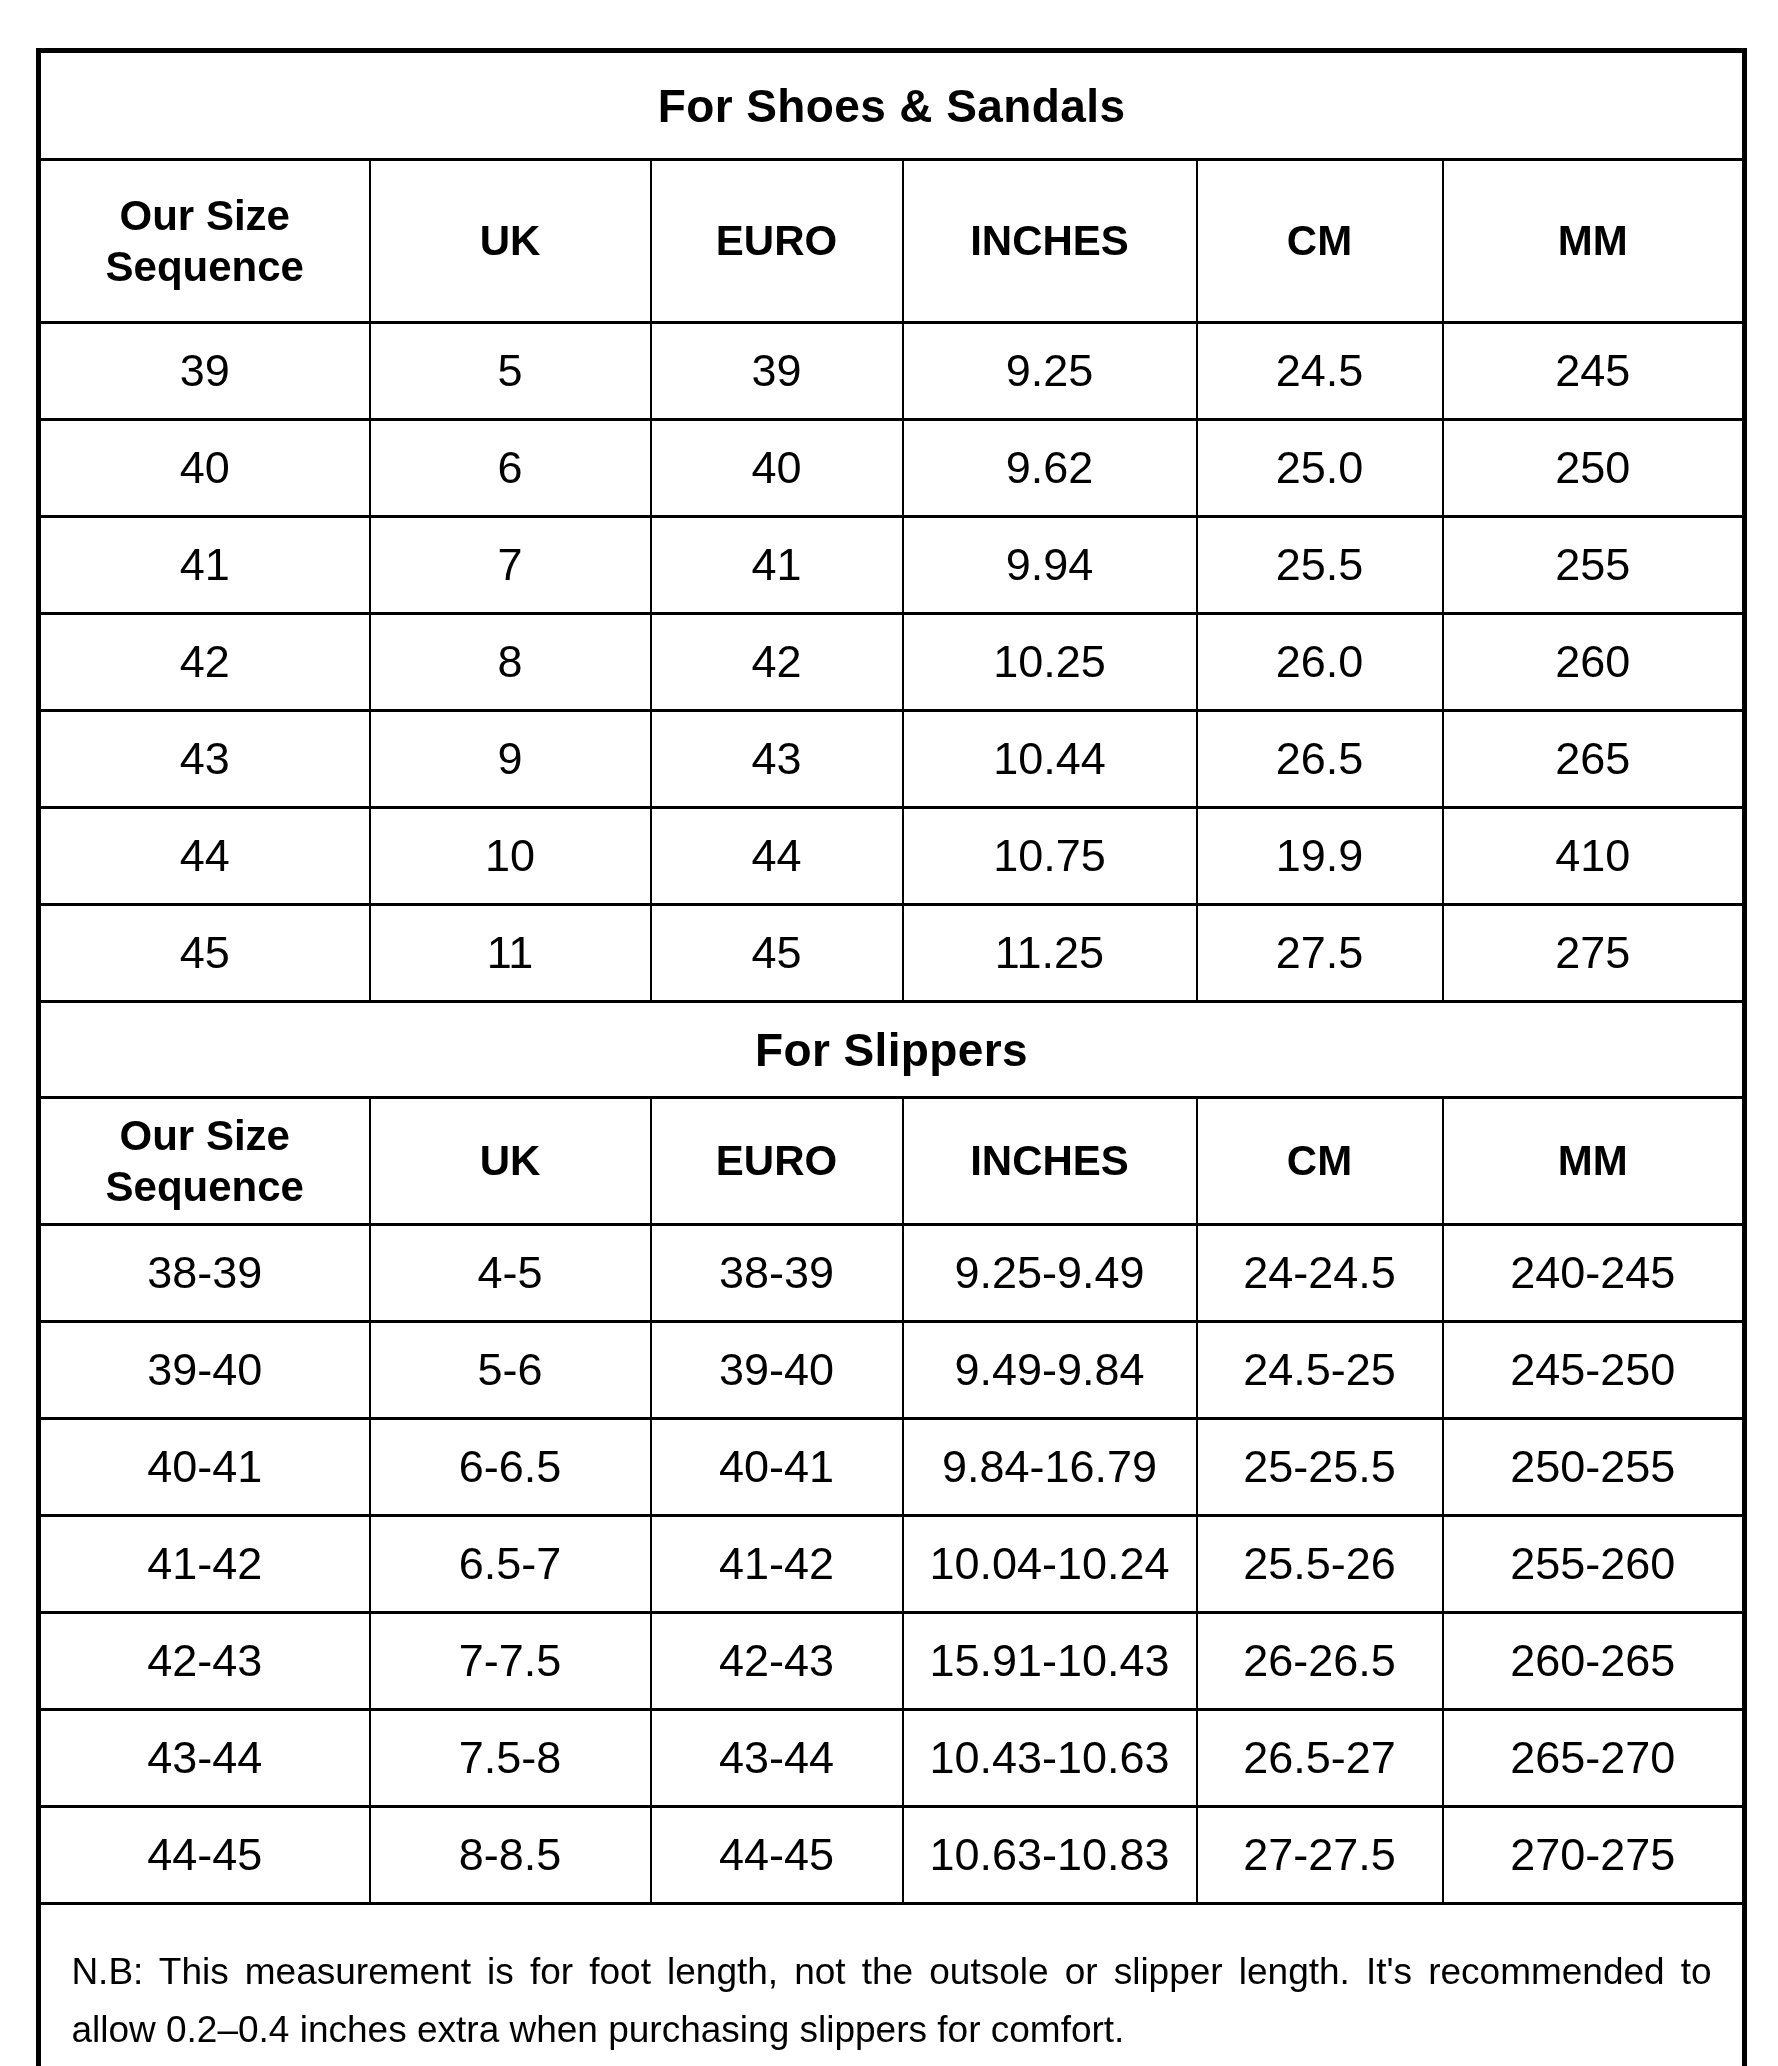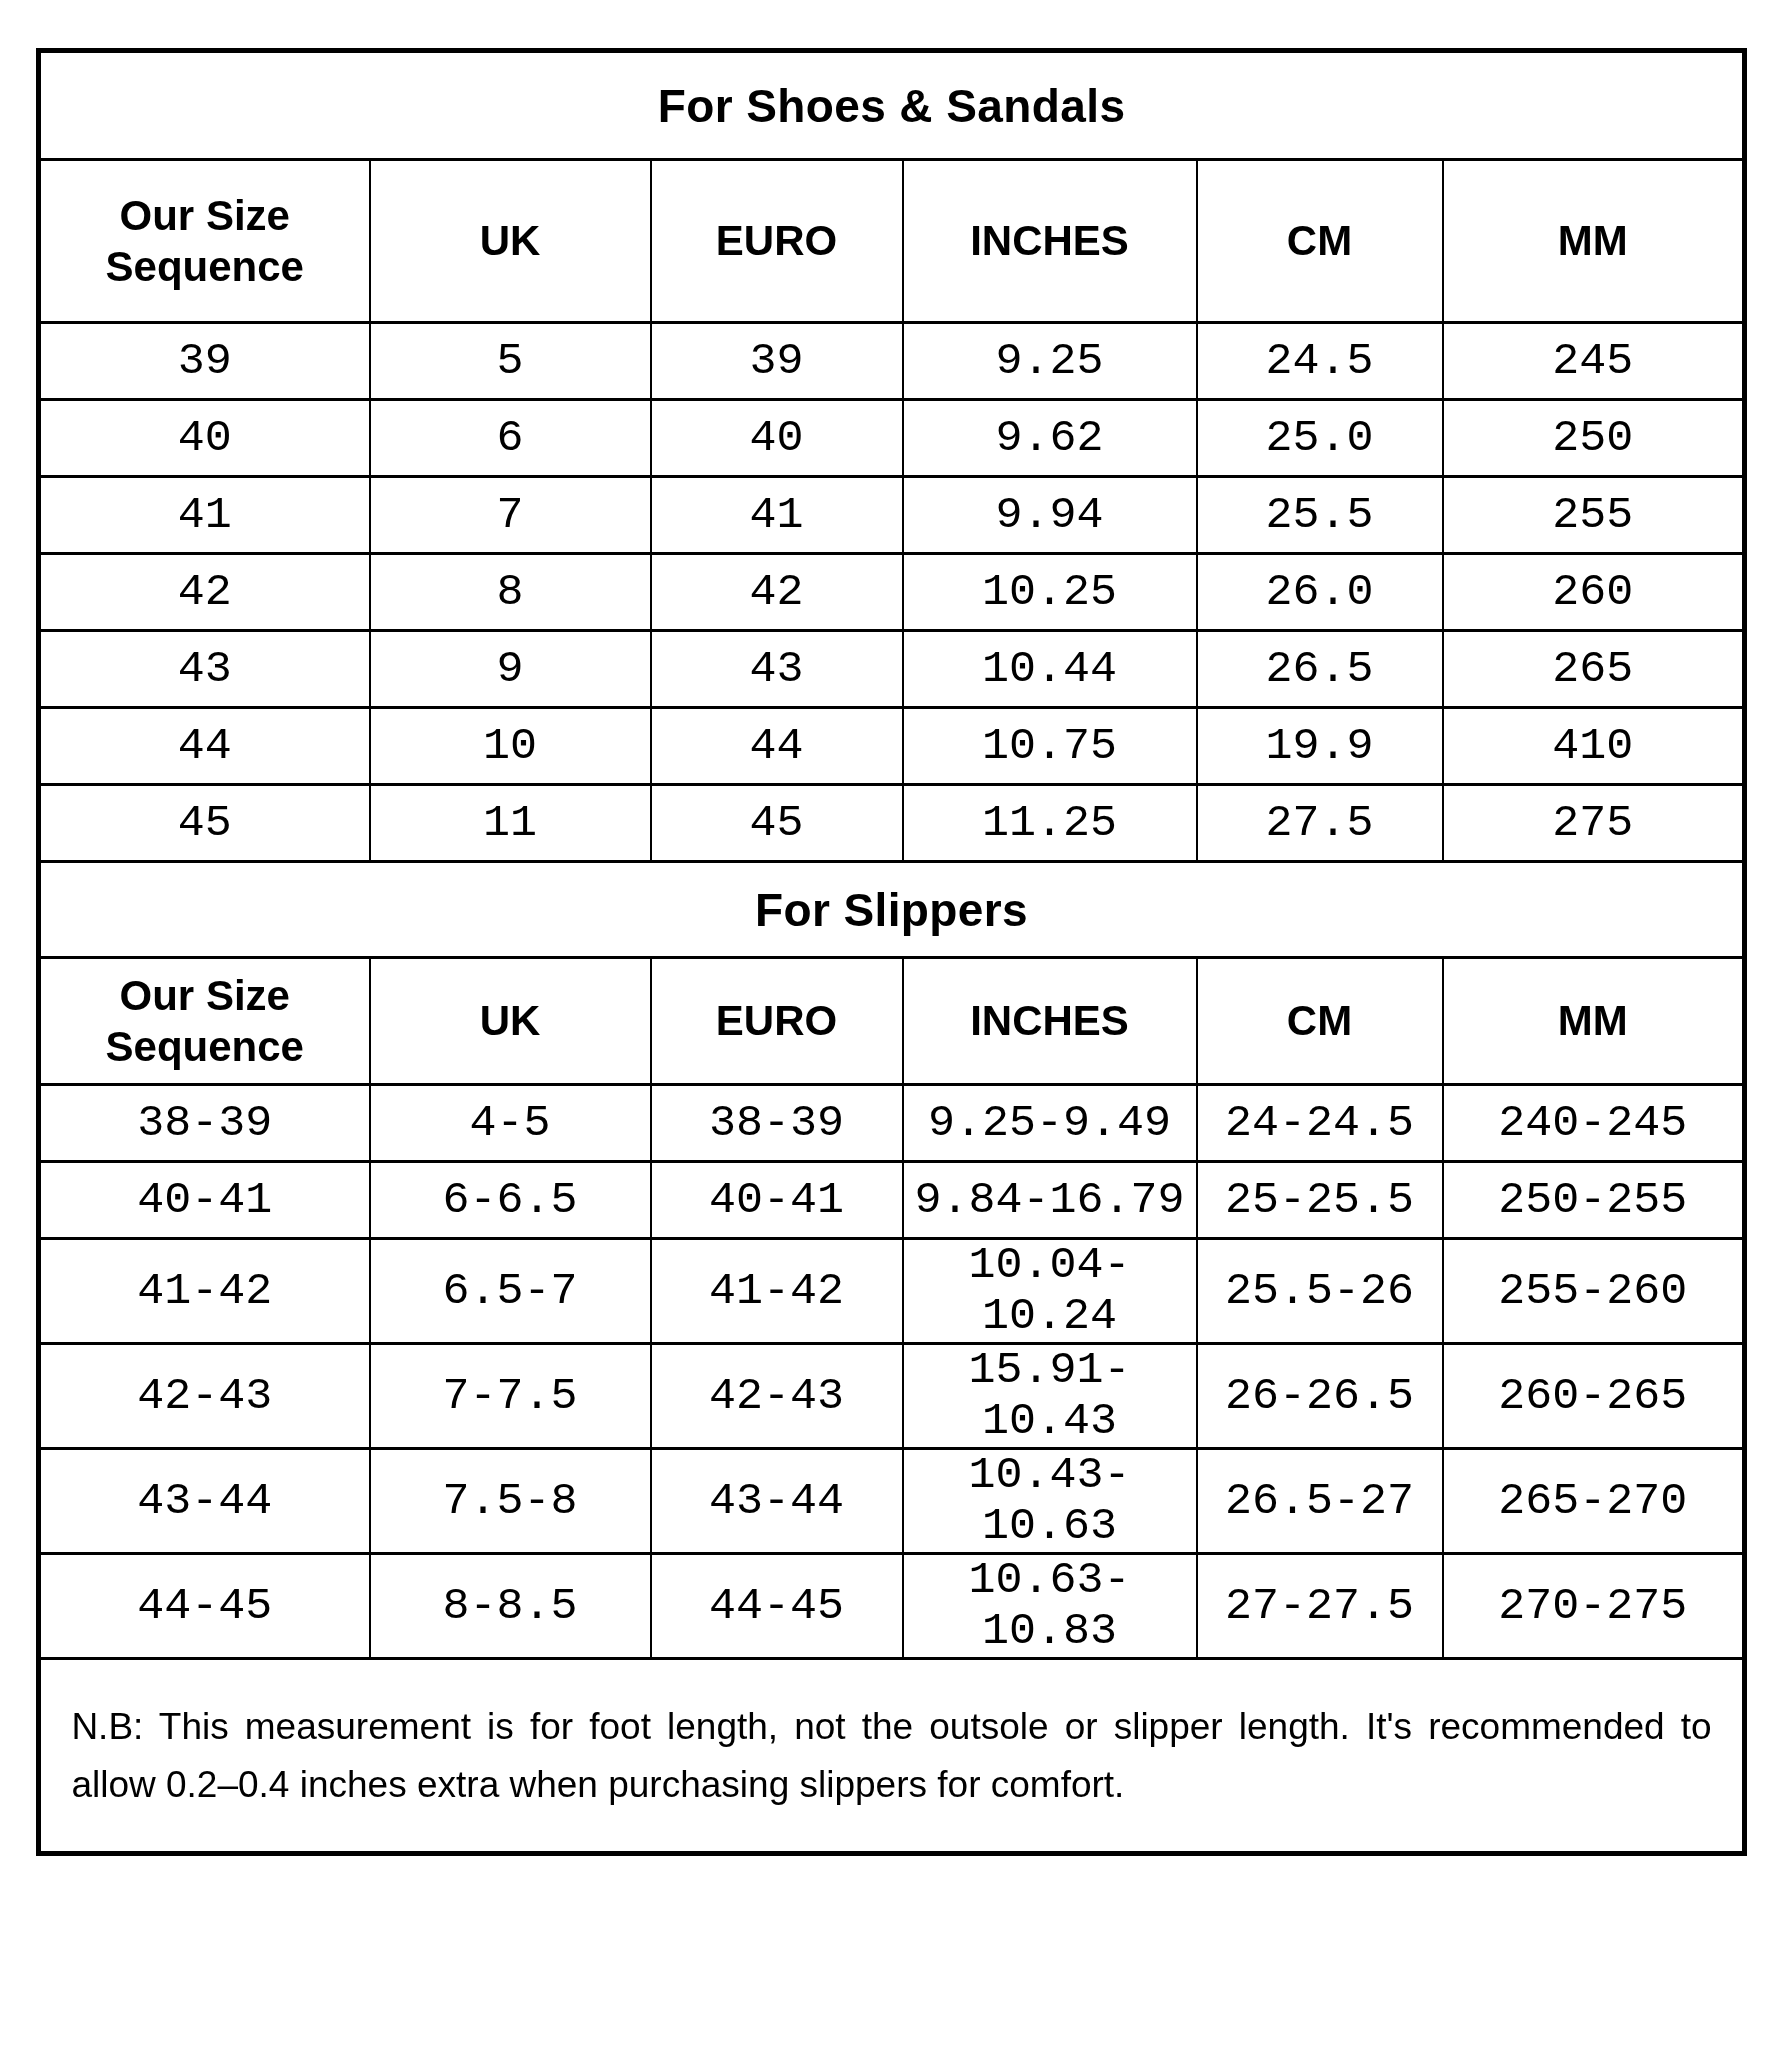--- a/index.html
+++ b/index.html
@@ -48,22 +48,21 @@
   .header-row-slippers th {
     height: 124px;
   }
   th.col-header {
     font-size: 42px;
     font-weight: 700;
     line-height: 1.22;
     padding: 0 7.5px;
   }
   .data-row {
-    height: 77px;
-    font-family: Liberation Mono, monospace;
+    height: 97px;
   }
   .data-cell {
     font-size: 45px;
     font-weight: 400;
   }
   .note-cell {
     height: 191px;
     padding: 0 22.4px;
   }
   .note {
@@ -178,20 +177,28 @@
     <tbody>
         <tr class="data-row">
           <td class="data-cell">38-39</td>
           <td class="data-cell">4-5</td>
           <td class="data-cell">38-39</td>
           <td class="data-cell">9.25-9.49</td>
           <td class="data-cell">24-24.5</td>
           <td class="data-cell">240-245</td>
         </tr>
         <tr class="data-row">
+          <td class="data-cell">39-40</td>
+          <td class="data-cell">5-6</td>
+          <td class="data-cell">39-40</td>
+          <td class="data-cell">9.49-9.84</td>
+          <td class="data-cell">24.5-25</td>
+          <td class="data-cell">245-250</td>
+        </tr>
+        <tr class="data-row">
           <td class="data-cell">40-41</td>
           <td class="data-cell">6-6.5</td>
           <td class="data-cell">40-41</td>
           <td class="data-cell">9.84-16.79</td>
           <td class="data-cell">25-25.5</td>
           <td class="data-cell">250-255</td>
         </tr>
         <tr class="data-row">
           <td class="data-cell">41-42</td>
           <td class="data-cell">6.5-7</td>

